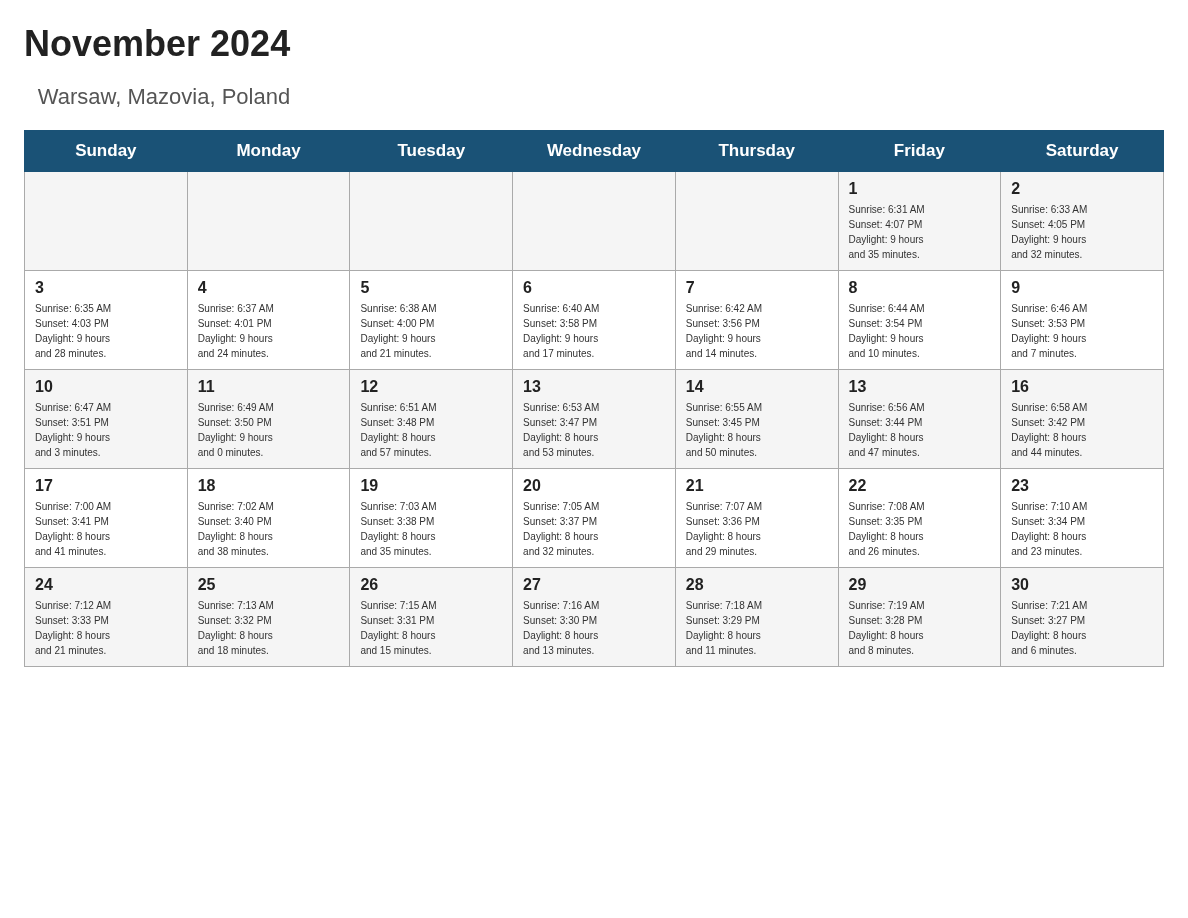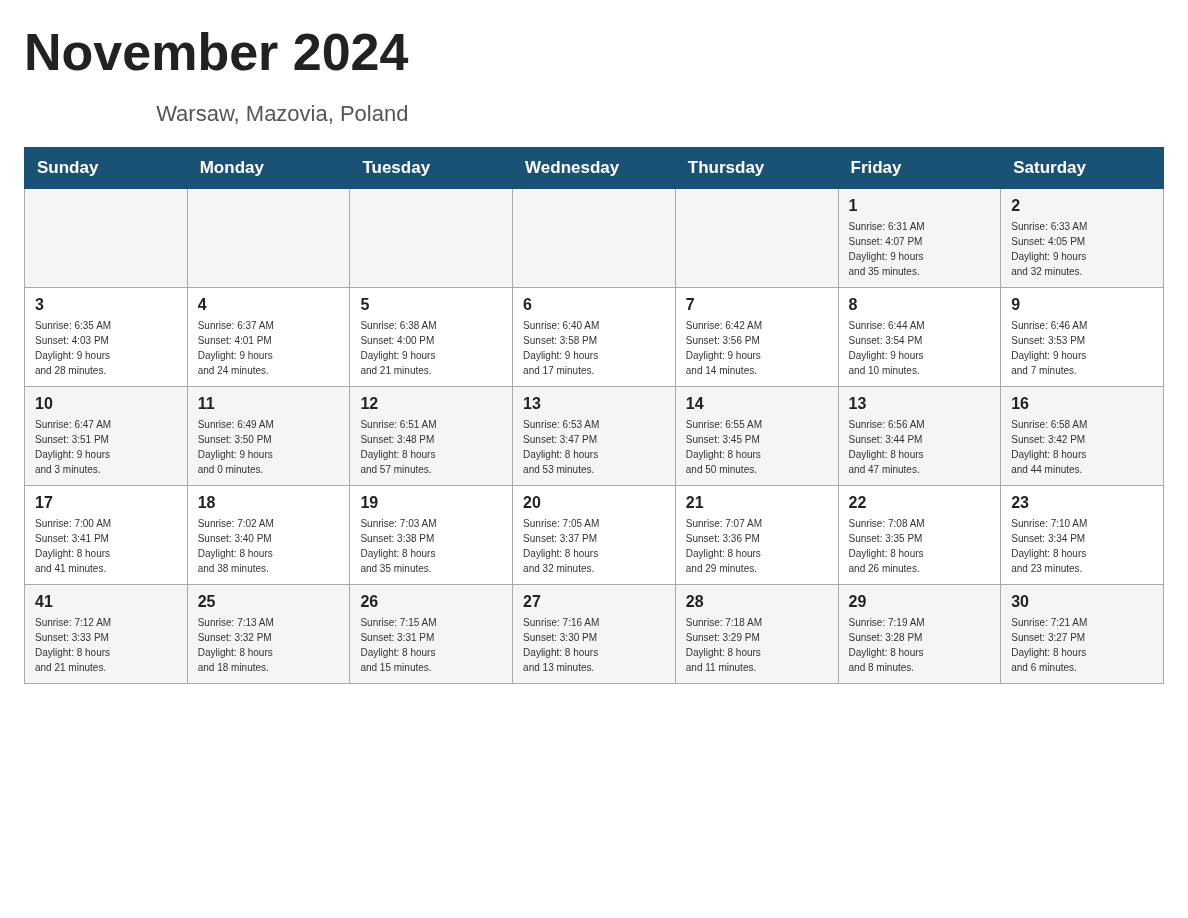--- a/index.html
+++ b/index.html
@@ -43,42 +43,42 @@
       color: #1a5276;
       font-size: 22px;
       font-weight: bold;
       margin-top: -4px;
       margin-left: 8px;
     }
     .title-section {
       text-align: right;
     }
     .month-title {
-      font-size: 52px;
+      font-size: 36px;
       font-weight: bold;
       color: #222;
       line-height: 1.1;
     }
     .location {
       font-size: 22px;
       color: #555;
       margin-top: 20px;
     }
     .calendar {
       width: 100%;
       border-collapse: collapse;
       border: 1px solid #999;
     }
     .calendar th {
       background-color: #1a5276;
       color: #fff;
       font-size: 17px;
       font-weight: bold;
       padding: 10px 12px;
-      text-align: left;
+      text-align: center;
       border: 1px solid #1a5276;
     }
     .calendar td {
       vertical-align: top;
       padding: 8px 10px;
       border: 1px solid #aaa;
       width: 14.28%;
       min-height: 100px;
       background: #fff;
     }
@@ -227,21 +227,21 @@
           <span class="day-number">22</span>
           <div class="day-info">Sunrise: 7:08 AM<br>Sunset: 3:35 PM<br>Daylight: 8 hours<br>and 26 minutes.</div>
         </td>
         <td>
           <span class="day-number">23</span>
           <div class="day-info">Sunrise: 7:10 AM<br>Sunset: 3:34 PM<br>Daylight: 8 hours<br>and 23 minutes.</div>
         </td>
       </tr>
       <tr>
         <td>
-          <span class="day-number">41</span>
+          <span class="day-number">24</span>
           <div class="day-info">Sunrise: 7:12 AM<br>Sunset: 3:33 PM<br>Daylight: 8 hours<br>and 21 minutes.</div>
         </td>
         <td>
           <span class="day-number">25</span>
           <div class="day-info">Sunrise: 7:13 AM<br>Sunset: 3:32 PM<br>Daylight: 8 hours<br>and 18 minutes.</div>
         </td>
         <td>
           <span class="day-number">26</span>
           <div class="day-info">Sunrise: 7:15 AM<br>Sunset: 3:31 PM<br>Daylight: 8 hours<br>and 15 minutes.</div>
         </td>

